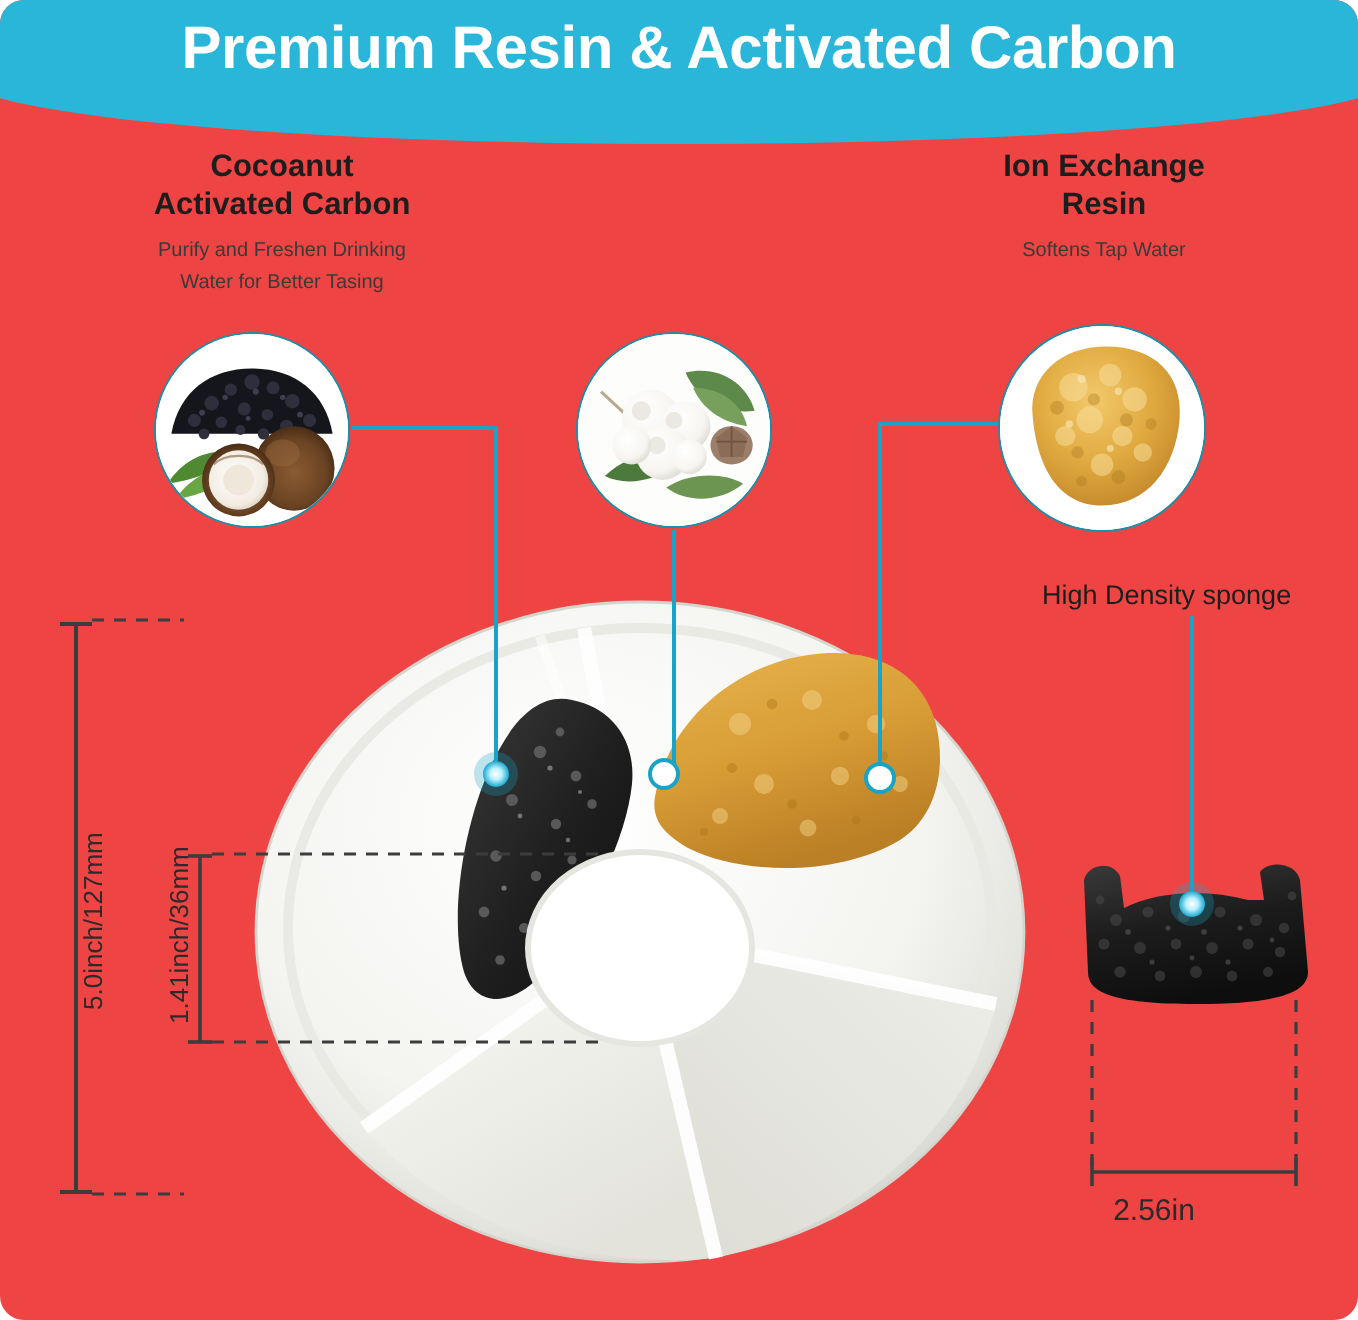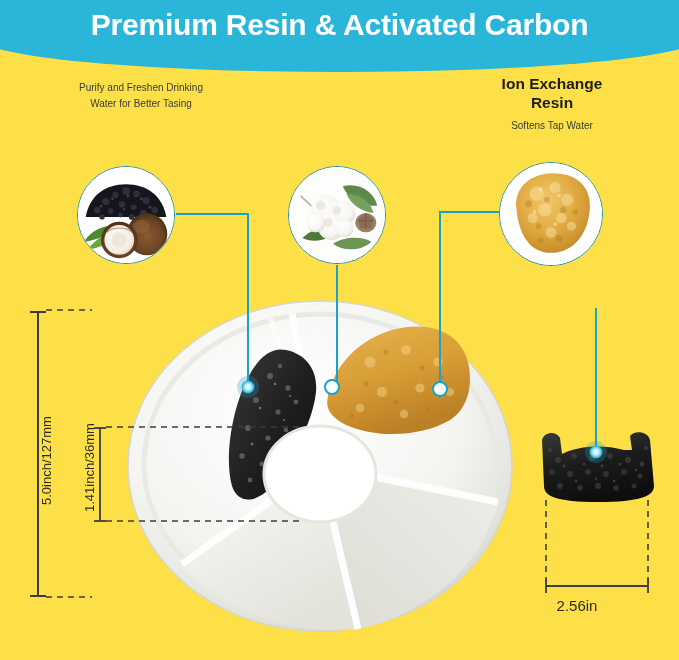--- a/index.html
+++ b/index.html
@@ -9,21 +9,22 @@
   }
   body {
     font-family: "Liberation Sans", sans-serif;
     -webkit-font-smoothing: antialiased;
   }
   #page {
     position: relative;
     width: 679px;
     height: 660px;
     overflow: hidden;
-    background: #fde047;
+    background: #ef4444;
+    border-radius: 12px;
   }
 
   
   .banner {
     position: absolute;
     left: -20px;
     top: -46px;
     width: 719px;
     height: 118px;
     background: #29b6d8;
@@ -156,20 +157,22 @@
 
 <div id="page">
 
   <div class="banner">
     <div class="banner-title">Premium Resin &amp; Activated Carbon</div>
   </div>
 
   <div class="features">
 
     <div class="feature f0">
+      <div class="feature-title">Cocoanut
+Activated Carbon</div>
       <div class="feature-desc">Purify and Freshen Drinking
 Water for  Better Tasing</div>
     </div>
 
 
     <div class="feature f2">
       <div class="feature-title">Ion Exchange
 Resin</div>
       <div class="feature-desc">Softens Tap Water</div>
     </div>
@@ -397,20 +400,21 @@
           <circle cx="308" cy="114" r="2.2"></circle>
         <circle cx="232" cy="120" r="2"></circle>
       </g>
 
       <ellipse cx="200" cy="178" rx="56" ry="48" fill="#ffffff"></ellipse>
       <ellipse cx="200" cy="178" rx="56" ry="48" fill="none" stroke="#e6e6e0" stroke-width="3"></ellipse>
       <ellipse cx="200" cy="176" rx="50" ry="43" fill="#ffffff"></ellipse>
     </svg>
   </div>
 
+  <span class="lbl-high-density">High Density sponge</span>
 
   <div class="sponge-wrap">
     <svg viewBox="0 0 130 90" preserveAspectRatio="xMidYMid meet">
       <defs>
         <linearGradient id="spongeG" x1="0" y1="0" x2="0.3" y2="1">
           <stop offset="0%" stop-color="#3a3a3a"></stop>
           <stop offset="50%" stop-color="#1c1c1c"></stop>
           <stop offset="100%" stop-color="#0e0e0e"></stop>
         </linearGradient>
       </defs>

